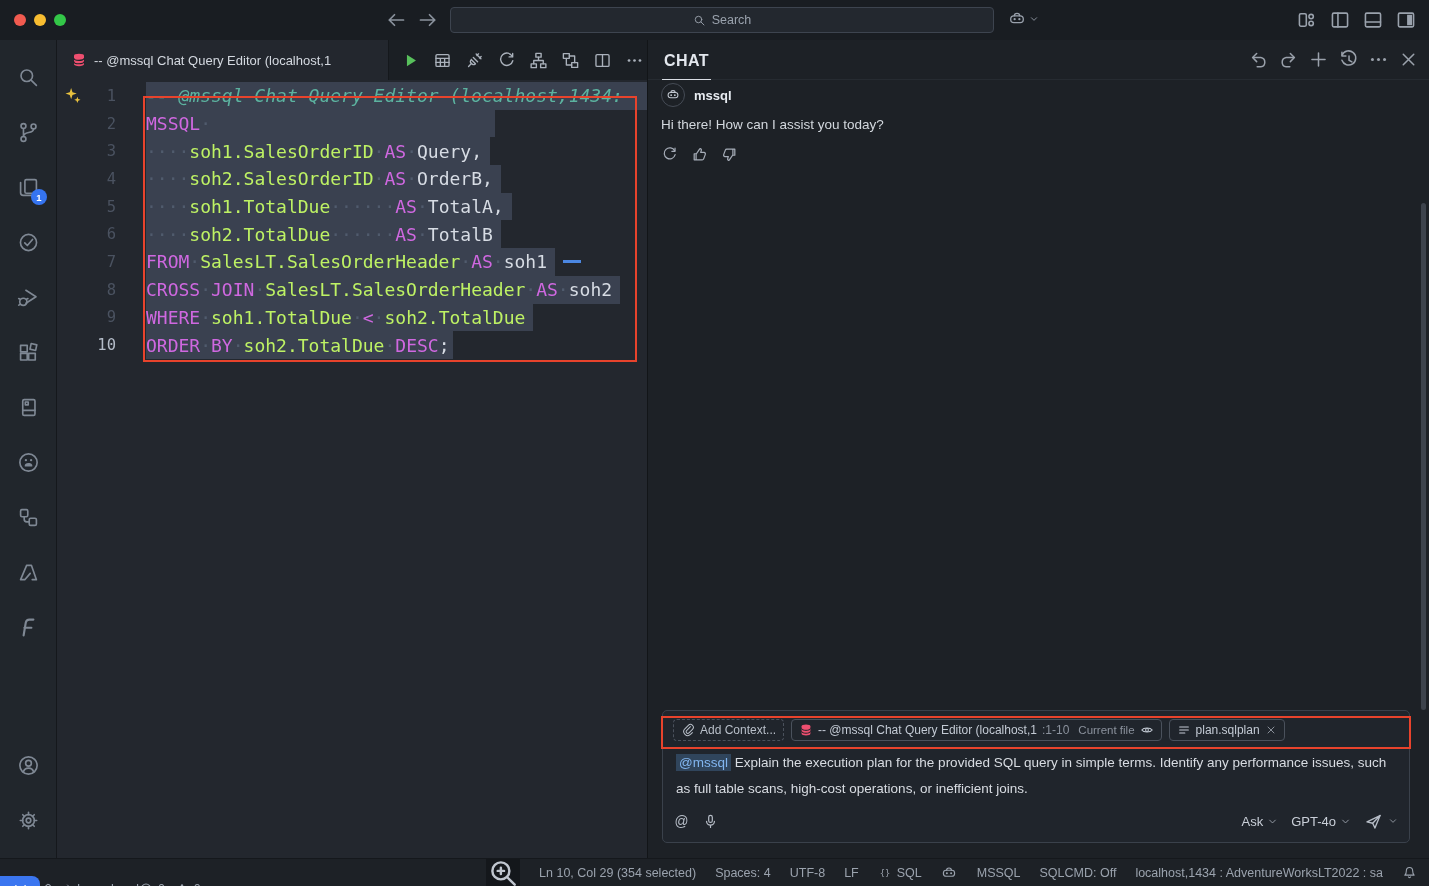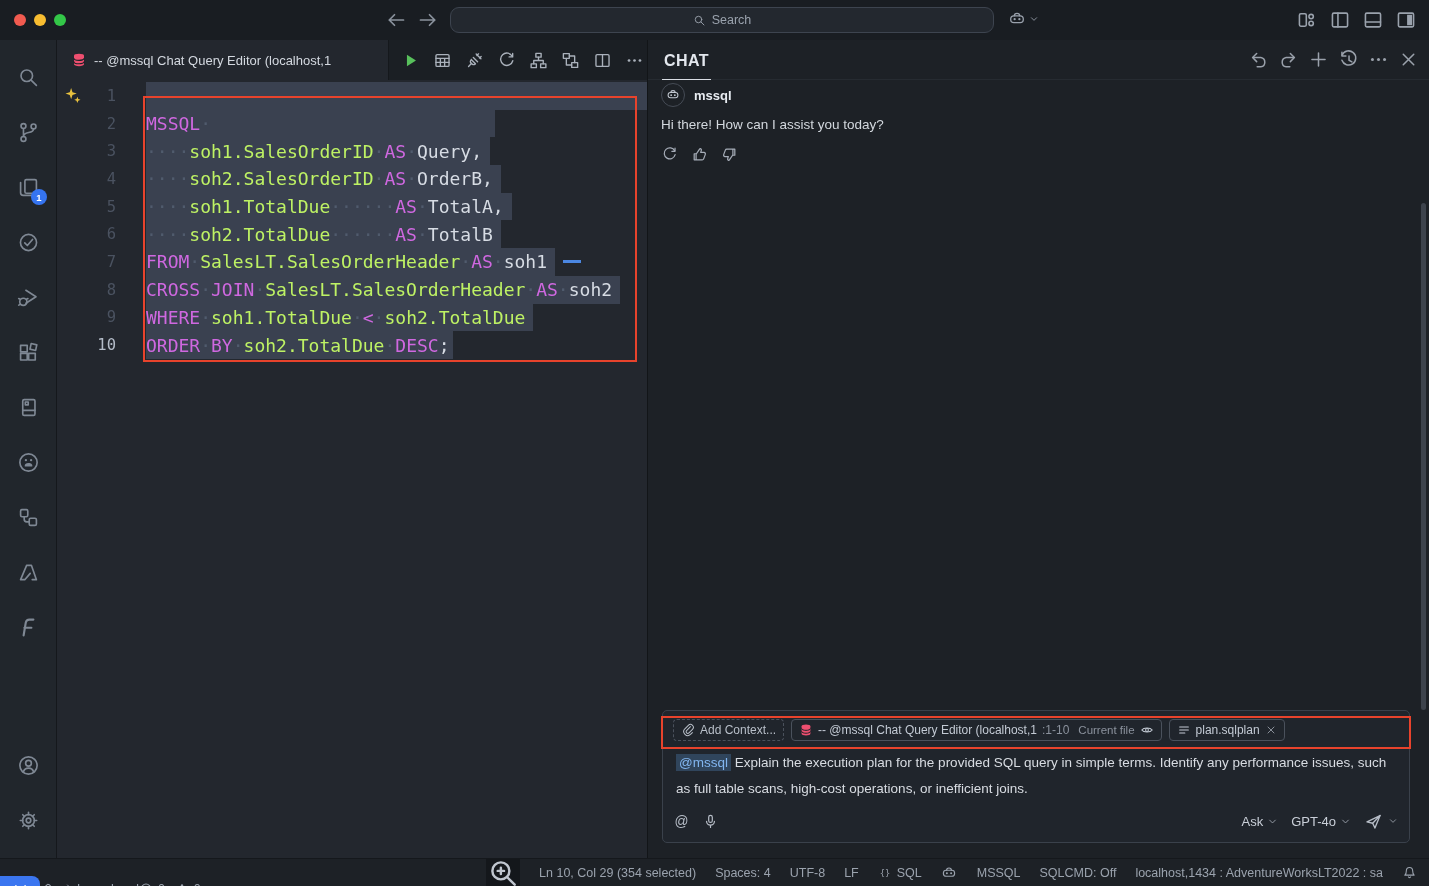--- a/index.html
+++ b/index.html
@@ -8,21 +8,21 @@
   .app { position:relative; width:1429px; height:886px; background:#1d2126; overflow:hidden; }
 
   
   .titlebar { position:relative; height:40px; background:#191d22; }
   .traffic { position:absolute; left:14px; top:14px; display:flex; gap:8px; }
   .tl { width:12px; height:12px; border-radius:50%; }
   .tl.red{background:#f15b50;} .tl.yellow{background:#f8bd31;} .tl.green{background:#33c748;}
   .nav-arrows { position:absolute; left:384px; top:8px; display:flex; gap:8px; color:#8a929d; }
   .nav-arrows .ibtn{width:24px;height:24px;}
   .searchbox { position:absolute; left:450px; top:7px; width:544px; height:26px; background:#23282f;
-    border:1px solid #3d444f; border-radius:9px; display:flex; align-items:center; justify-content:center;
+    border:1px solid #3d444f; border-radius:4px; display:flex; align-items:center; justify-content:center;
     gap:6px; color:#9aa2ad; font-size:12.5px; }
   .copilot-menu { position:absolute; left:1008px; top:10px; display:flex; align-items:center; gap:2px; color:#9aa2ad; }
   .win-icons { position:absolute; right:12px; top:9px; display:flex; gap:11px; color:#9aa2ad; }
   .win-icons .ibtn{width:22px;height:22px;}
 
   
   .main { display:flex; height:818px; }
 
   .activitybar { width:57px; background:#21262c; display:flex; flex-direction:column; align-items:center;
     padding-top:10px; border-right:1px solid #15181c; }
@@ -415,21 +415,21 @@
       <div class="editor-body">
         <span class="sparkle" data-icon="sparkle">
             <svg viewBox="0 0 16 16" fill="none" stroke="currentColor" stroke-width="1.15" stroke-linecap="round" stroke-linejoin="round">
               <path fill="#e9c23f" stroke="none" d="M6.5 1.5 L7.6 4.9 L11 6 L7.6 7.1 L6.5 10.5 L5.4 7.1 L2 6 L5.4 4.9 Z"></path>
               <path fill="#e9c23f" stroke="none" d="M11.5 8.5 L12.2 10.3 L14 11 L12.2 11.7 L11.5 13.5 L10.8 11.7 L9 11 L10.8 10.3 Z"></path>
             </svg>
           </span>
         <div>
             <div class="code-line">
               <span class="ln-num">1</span>
-              <span class="line-content"><span class="sel"><span class="sel-pad" style="width: 600px;"></span></span></span>
+              <span class="line-content"><span class="sel"><span class="tok-com">-- @mssql Chat Query Editor (localhost,1434:</span><span class="sel-pad" style="width: 600px;"></span></span></span>
             </div>
             <div class="code-line">
               <span class="ln-num">2</span>
               <span class="line-content"><span class="sel"><span class="tok-kw">MSSQL</span><span class="tok-ws">·</span><span class="sel-pad" style="width: 284px;"></span></span></span>
             </div>
             <div class="code-line">
               <span class="ln-num">3</span>
               <span class="line-content"><span class="sel"><span class="tok-ws">····</span><span class="tok-id">soh1.SalesOrderID</span><span class="tok-ws">·</span><span class="tok-kw">AS</span><span class="tok-ws">·</span><span class="tok-pl">Query,</span><span class="sel-pad" style="width: 8px;"></span></span></span>
             </div>
             <div class="code-line">

